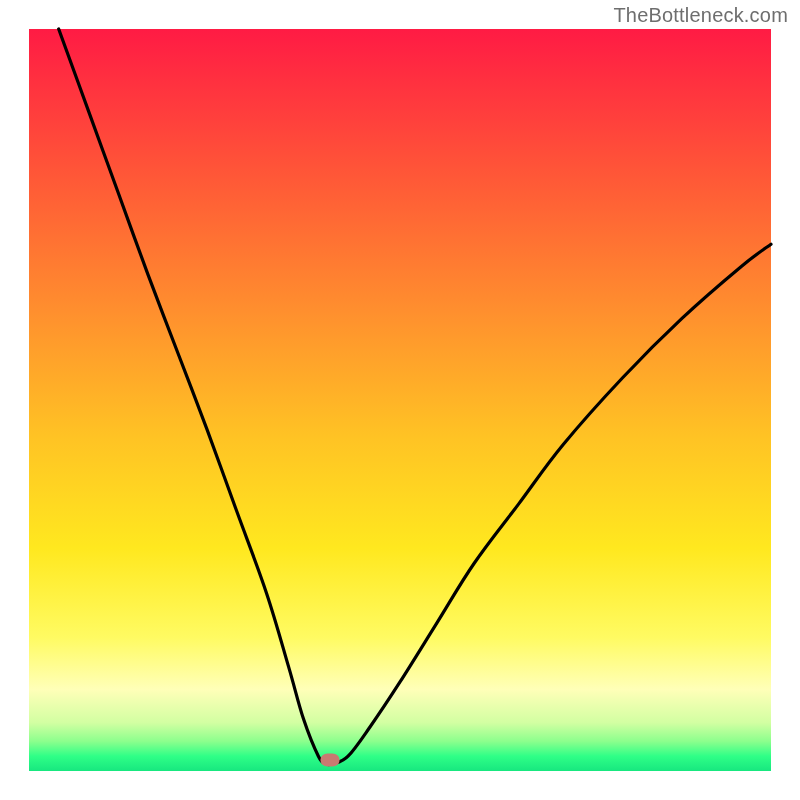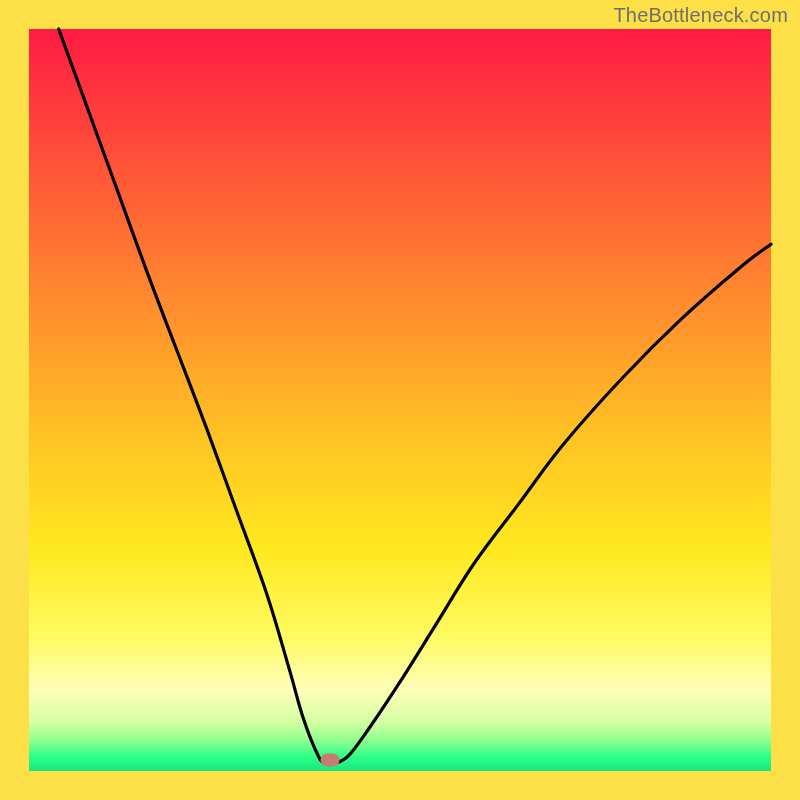--- a/index.html
+++ b/index.html
@@ -8,21 +8,21 @@
     width: 800px;
     height: 800px;
     overflow: hidden;
     background: #000;
     font-family: Arial, Helvetica, sans-serif;
   }
   .frame {
     position: relative;
     width: 800px;
     height: 800px;
-    background: #fde047;
+    background: #ffffff;
   }
   .watermark {
     position: absolute;
     top: 4px;
     right: 12px;
     color: #6e6e6e;
     font-size: 20px;
     font-weight: 500;
     letter-spacing: 0.2px;
     z-index: 10;

